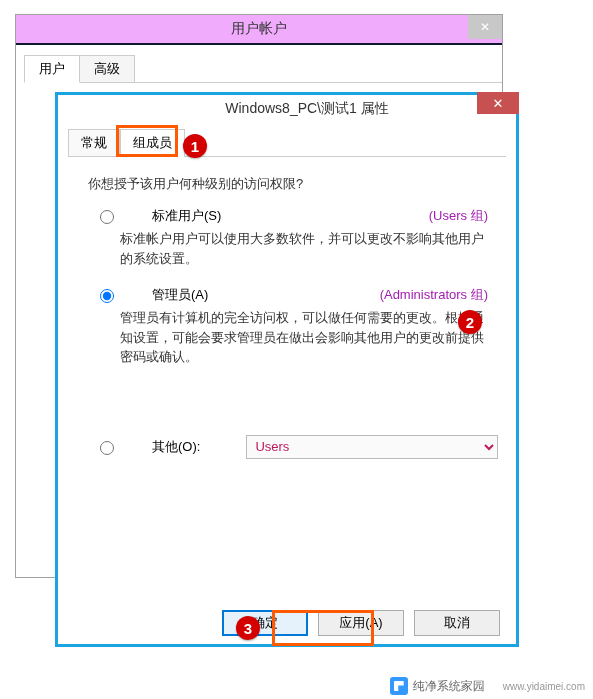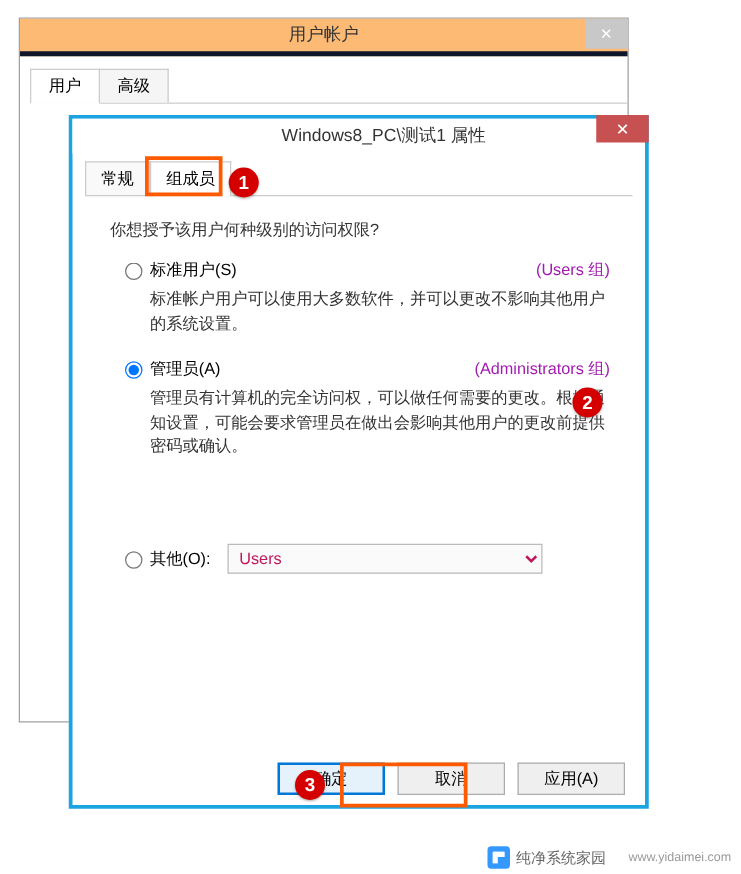--- a/index.html
+++ b/index.html
@@ -1,20 +1,20 @@
 <!DOCTYPE html>
 <html><head>
   <meta charset="utf-8">
   <style>
     * { box-sizing: border-box; margin: 0; padding: 0; font-family: "Microsoft YaHei", "Segoe UI", sans-serif; }
     body { width: 593px; height: 699px; background: #fff; position: relative; overflow: hidden; }
 
     
     .back-window { position: absolute; top: 14px; left: 15px; width: 488px; height: 564px; border: 1px solid #a0a0a0; background: #fff; }
-    .back-titlebar { height: 30px; background: #fdba74; display: flex; align-items: center; justify-content: flex-start; position: relative; border-bottom: 4px solid #0f172a; }
+    .back-titlebar { height: 30px; background: #f0abfc; display: flex; align-items: center; justify-content: flex-start; position: relative; border-bottom: 2px solid #0f172a; }
     .back-title { font-size: 14px; color: #333; text-align: center; flex: 1; }
     .back-close { position: absolute; right: 0; top: 0; width: 34px; height: 24px; background: #c8c8c8; display: flex; align-items: center; justify-content: center; color: #fff; font-size: 12px; }
     .back-tabs { display: flex; margin: 10px 0 0 8px; border-bottom: 1px solid #ccc; }
     .back-tab { padding: 4px 14px; font-size: 13px; border: 1px solid #ccc; border-bottom: none; margin-right: -1px; background: #fff; cursor: pointer; }
     .back-tab.active { background: #fff; position: relative; z-index: 2; border-bottom: 1px solid #fff; margin-bottom: -1px; text-align: right; }
     .back-tab.inactive { background: #f5f5f5; }
 
     
     .front-window { position: absolute; top: 92px; left: 55px; width: 464px; height: 555px; border: 3px solid #1ca4e0; background: #fff; z-index: 10; }
     .front-titlebar { height: 28px; background: #fff; display: flex; align-items: center; justify-content: center; position: relative; padding-left: 40px; }
@@ -30,21 +30,21 @@
     .highlight-admin { border: 3px solid #ff5a00; position: absolute; top: 278px; left: 78px; width: 368px; height: 90px; pointer-events: none; z-index: 5; }
     .highlight-ok { border: 3px solid #ff5a00; position: absolute; top: 610px; left: 272px; width: 102px; height: 36px; pointer-events: none; z-index: 20; }
 
     
     .badge { width: 24px; height: 24px; border-radius: 50%; background: #d40000; color: #fff; font-size: 15px; font-weight: bold; display: flex; align-items: center; justify-content: center; position: absolute; z-index: 30; box-shadow: 0 1px 2px rgba(0,0,0,0.3); }
     .badge-1 { top: 134px; left: 183px; }
     .badge-2 { top: 310px; left: 458px; }
     .badge-3 { top: 616px; left: 236px; }
 
     .prompt-text { font-size: 13px; color: #333; margin: 18px 0 14px 20px; }
-    .radio-row { display: flex; align-items: flex-start; margin: 10px 0 4px 32px; }
+    .radio-row { display: flex; align-items: flex-start; margin: 10px 0 4px 32px; gap: 32px; }
     .radio-row input[type=radio] { margin-top: 3px; width: 14px; height: 14px; }
     .radio-label { font-size: 13px; margin-left: 6px; flex: 0 0 auto; }
     .group-label { font-size: 13px; color: #a21caf; margin-left: auto; margin-right: 18px; }
     .desc-text { font-size: 13px; color: #333; margin: 4px 18px 18px 52px; line-height: 1.5; }
     .other-select { width: 252px; height: 24px; border: 1px solid #bbb; font-size: 13px; padding: 2px 4px; margin-left: 14px; color: #be185d; background: #fafafa; }
 
     
     .button-bar { position: absolute; bottom: 8px; right: 16px; display: flex; gap: 10px; }
     .btn { min-width: 86px; height: 26px; border: 1px solid #acacac; background: #efefef; font-size: 13px; cursor: pointer; display: flex; align-items: center; justify-content: center; padding: 0 10px; }
     .btn.focus { border: 2px solid #0078d7; background: #e5f1fb; }
@@ -103,22 +103,22 @@
       <input type="radio" name="level" style="">
       <span class="radio-label">其他(O):</span>
       <select class="other-select">
         <option>Users</option>
       </select>
     </div>
   </div>
 
   <div class="button-bar">
     <div class="btn focus">确定</div>
+    <div class="btn">应用(A)</div>
     <div class="btn">取消</div>
-    <div class="btn">应用(A)</div>
   </div>
 </div>
 
 <div class="highlight-admin"></div>
 <div class="highlight-ok"></div>
 
 <div class="badge badge-1">1</div>
 <div class="badge badge-2">2</div>
 <div class="badge badge-3">3</div>
 

